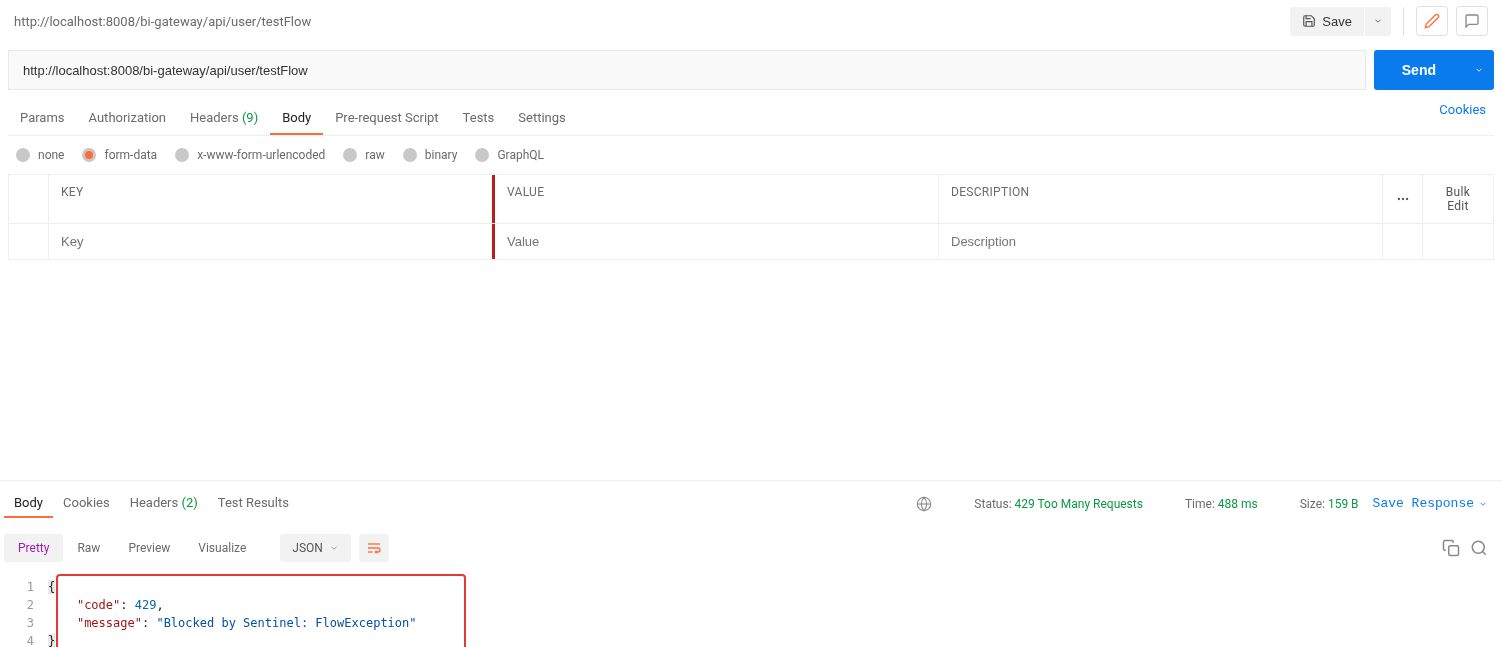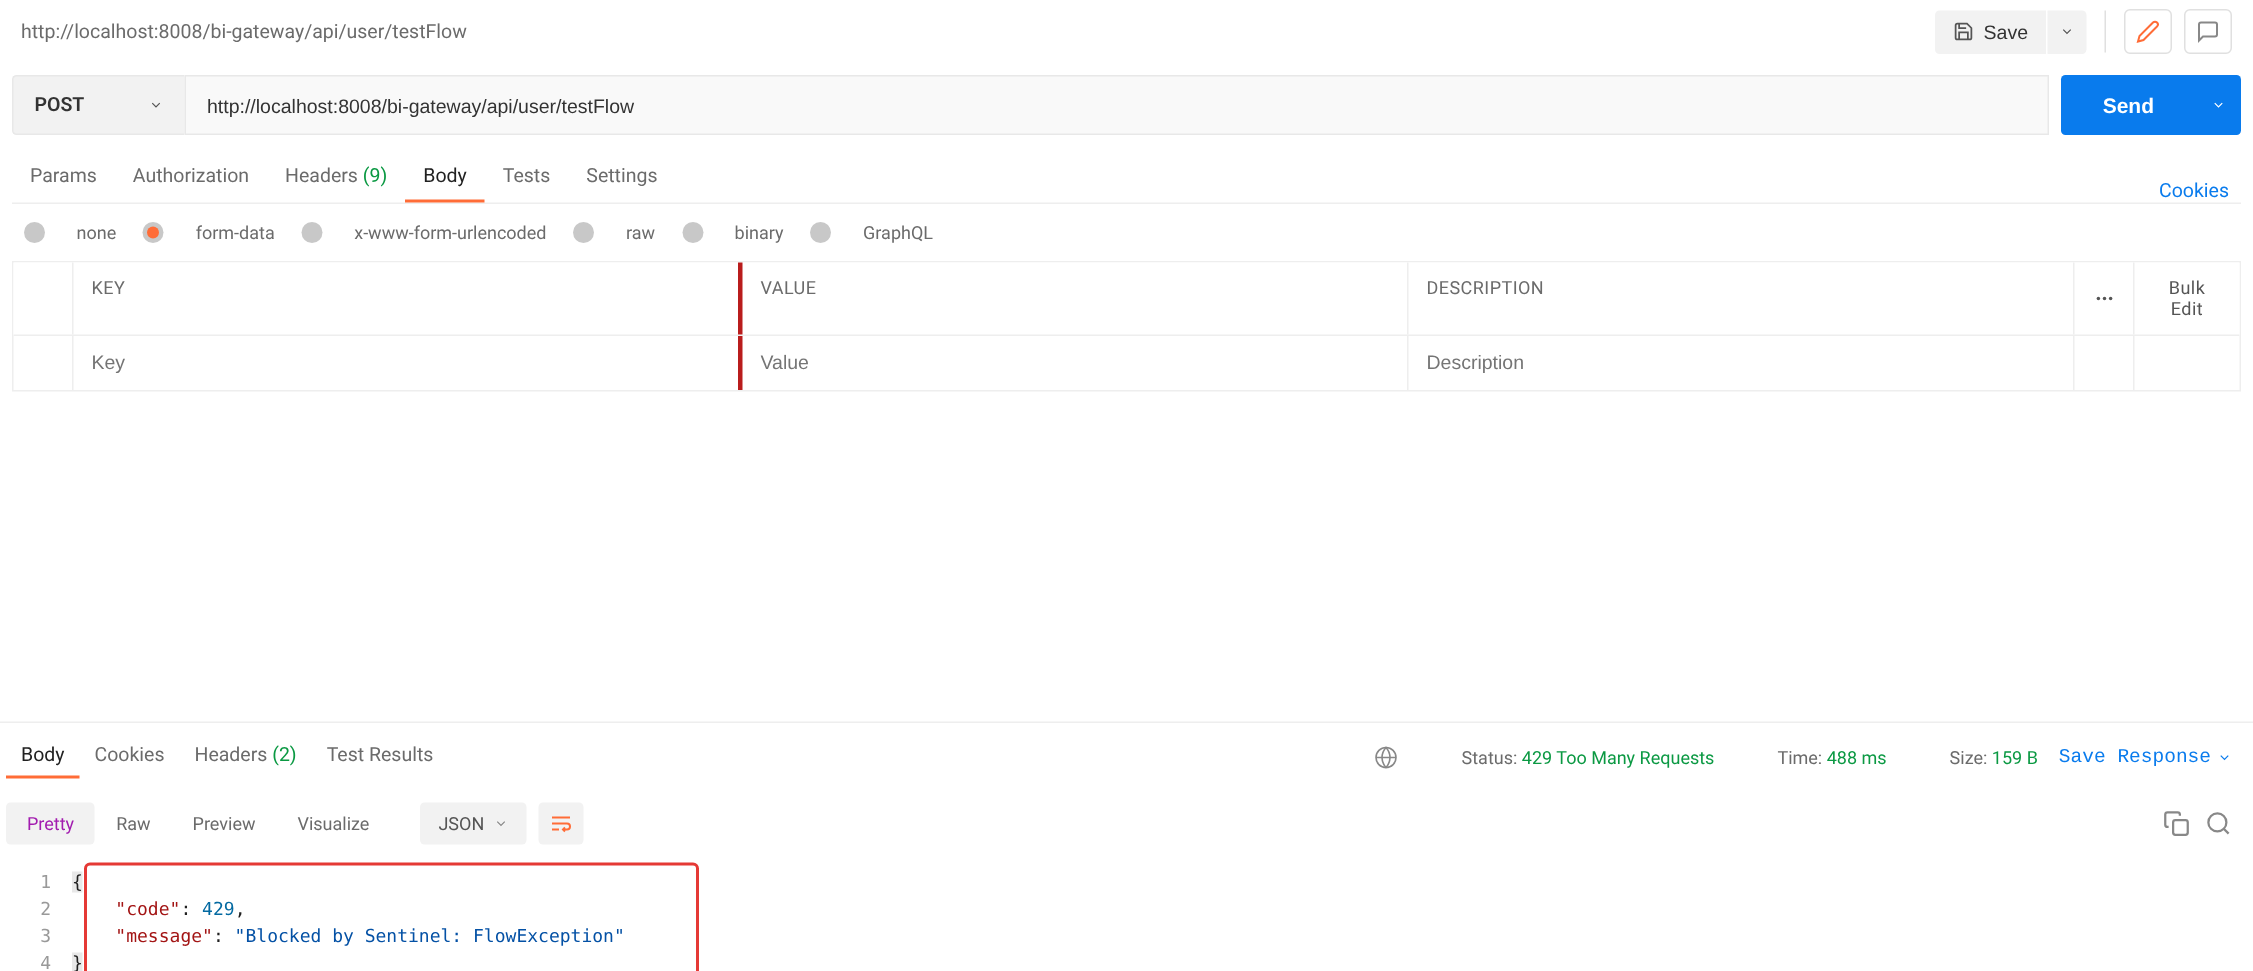--- a/index.html
+++ b/index.html
@@ -14,29 +14,29 @@
 .vdiv { width: 1px; height: 28px; background: #e0e0e0; margin: 0 4px; }
 .icon-btn { width: 32px; height: 30px; display: flex; align-items: center; justify-content: center; background: #fff; border: 1px solid #e0e0e0; border-radius: 4px; cursor: pointer; }
 .icon-btn.active { border-color: #e0e0e0; }
 
 .request-bar { display: flex; padding: 0 8px; margin-top: 8px; gap: 0; }
 .method-select { display: flex; align-items: center; justify-content: space-between; background: #f2f2f2; border: 1px solid #e8e8e8; border-right: none; padding: 0 14px; width: 115px; font-weight: 600; font-size: 13px; color: #333; cursor: pointer; border-radius: 3px 0 0 3px; }
 .url-input { flex: 1; border: 1px solid #e8e8e8; padding: 0 14px; font-size: 13px; color: #333; background: #f9f9f9; outline: none; height: 40px; }
 .send-btn { background: #097BED; color: #fff; border: none; padding: 0 28px; font-size: 14px; font-weight: 600; cursor: pointer; border-radius: 3px 0 0 3px; margin-left: 8px; }
 .send-chevron { background: #097BED; border: none; padding: 0 10px; cursor: pointer; border-radius: 0 3px 3px 0; display: flex; align-items: center; }
 
-.tabs { display: flex; padding: 0 8px; margin-top: 12px; position: relative; align-items: flex-end; }
+.tabs { display: flex; padding: 0 8px; margin-top: 12px; position: relative; align-items: flex-start; }
 .tab { padding: 8px 12px; font-size: 13px; color: #6B6B6B; cursor: pointer; border-bottom: 2px solid transparent; }
 .tab.active { color: #212121; border-bottom-color: #FF6C37; }
 .tab .count { color: #0B9943; }
 .cookies-link { margin-left: auto; color: #097BED; font-size: 13px; cursor: pointer; padding-right: 8px; }
 .tabs-border { border-bottom: 1px solid #eee; margin: 0 8px; }
 
 .body-types { display: flex; gap: 18px; padding: 12px 16px; align-items: center; }
-.radio-opt { display: flex; align-items: center; gap: 21px; font-size: 12px; color: #6B6B6B; cursor: pointer; }
+.radio-opt { display: flex; align-items: center; gap: 8px; font-size: 12px; color: #6B6B6B; cursor: pointer; }
 .radio-dot { width: 14px; height: 14px; border-radius: 50%; background: #c8c8c8; position: relative; }
 .radio-dot.selected { background: #c8c8c8; }
 .radio-dot.selected::after { content: ''; width: 8px; height: 8px; border-radius: 50%; background: #FF6C37; position: absolute; top: 3px; left: 3px; }
 
 .kv-table { border: 1px solid #eee; margin: 0 8px; }
 .kv-header { display: flex; background: #fff; border-bottom: 1px solid #eee; }
 .kv-header-cell { padding: 10px 12px; font-size: 12px; color: #6B6B6B; font-weight: 400; letter-spacing: 0.3px; }
 .kv-row { display: flex; }
 .kv-cell { padding: 10px 12px; font-size: 13px; color: #bbb; }
 .kv-cell input { border: none; outline: none; font-size: 13px; width: 100%; background: transparent; }
@@ -111,43 +111,38 @@
     </button>
     <button class="icon-btn">
       <svg width="16" height="16" viewBox="0 0 24 24" fill="none" stroke="#888" stroke-width="2">
           <path d="M21 15a2 2 0 0 1-2 2H7l-4 4V5a2 2 0 0 1 2-2h14a2 2 0 0 1 2 2z"></path>
         </svg>
     </button>
   </div>
 </div>
 
 <div class="request-bar">
-  <div class="method-select">
-    <span>POST</span>
-    <svg class="chevron" viewBox="0 0 24 24" fill="none" stroke="#555" stroke-width="2">
-        <polyline points="6 9 12 15 18 9"></polyline>
-      </svg>
-  </div>
   <input class="url-input" value="http://localhost:8008/bi-gateway/api/user/testFlow" style="">
   <button class="send-btn">Send</button>
   <button class="send-chevron">
     <svg class="chevron" viewBox="0 0 24 24" fill="none" stroke="#fff" stroke-width="2">
         <polyline points="6 9 12 15 18 9"></polyline>
       </svg>
   </button>
 </div>
 
 <div class="tabs">
   <div class="tab">Params</div>
   <div class="tab">Authorization</div>
   <div class="tab">
     <span>Headers</span>
     <span class="count">(9)</span>
   </div>
   <div class="tab active">Body</div>
+  <div class="tab">Pre-request Script</div>
   <div class="tab">Tests</div>
   <div class="tab">Settings</div>
   <div class="cookies-link">Cookies</div>
 </div>
 <div class="tabs-border"></div>
 
 <div class="body-types">
   <label class="radio-opt">
       <span class="radio-dot"></span>
       <span>none</span>

